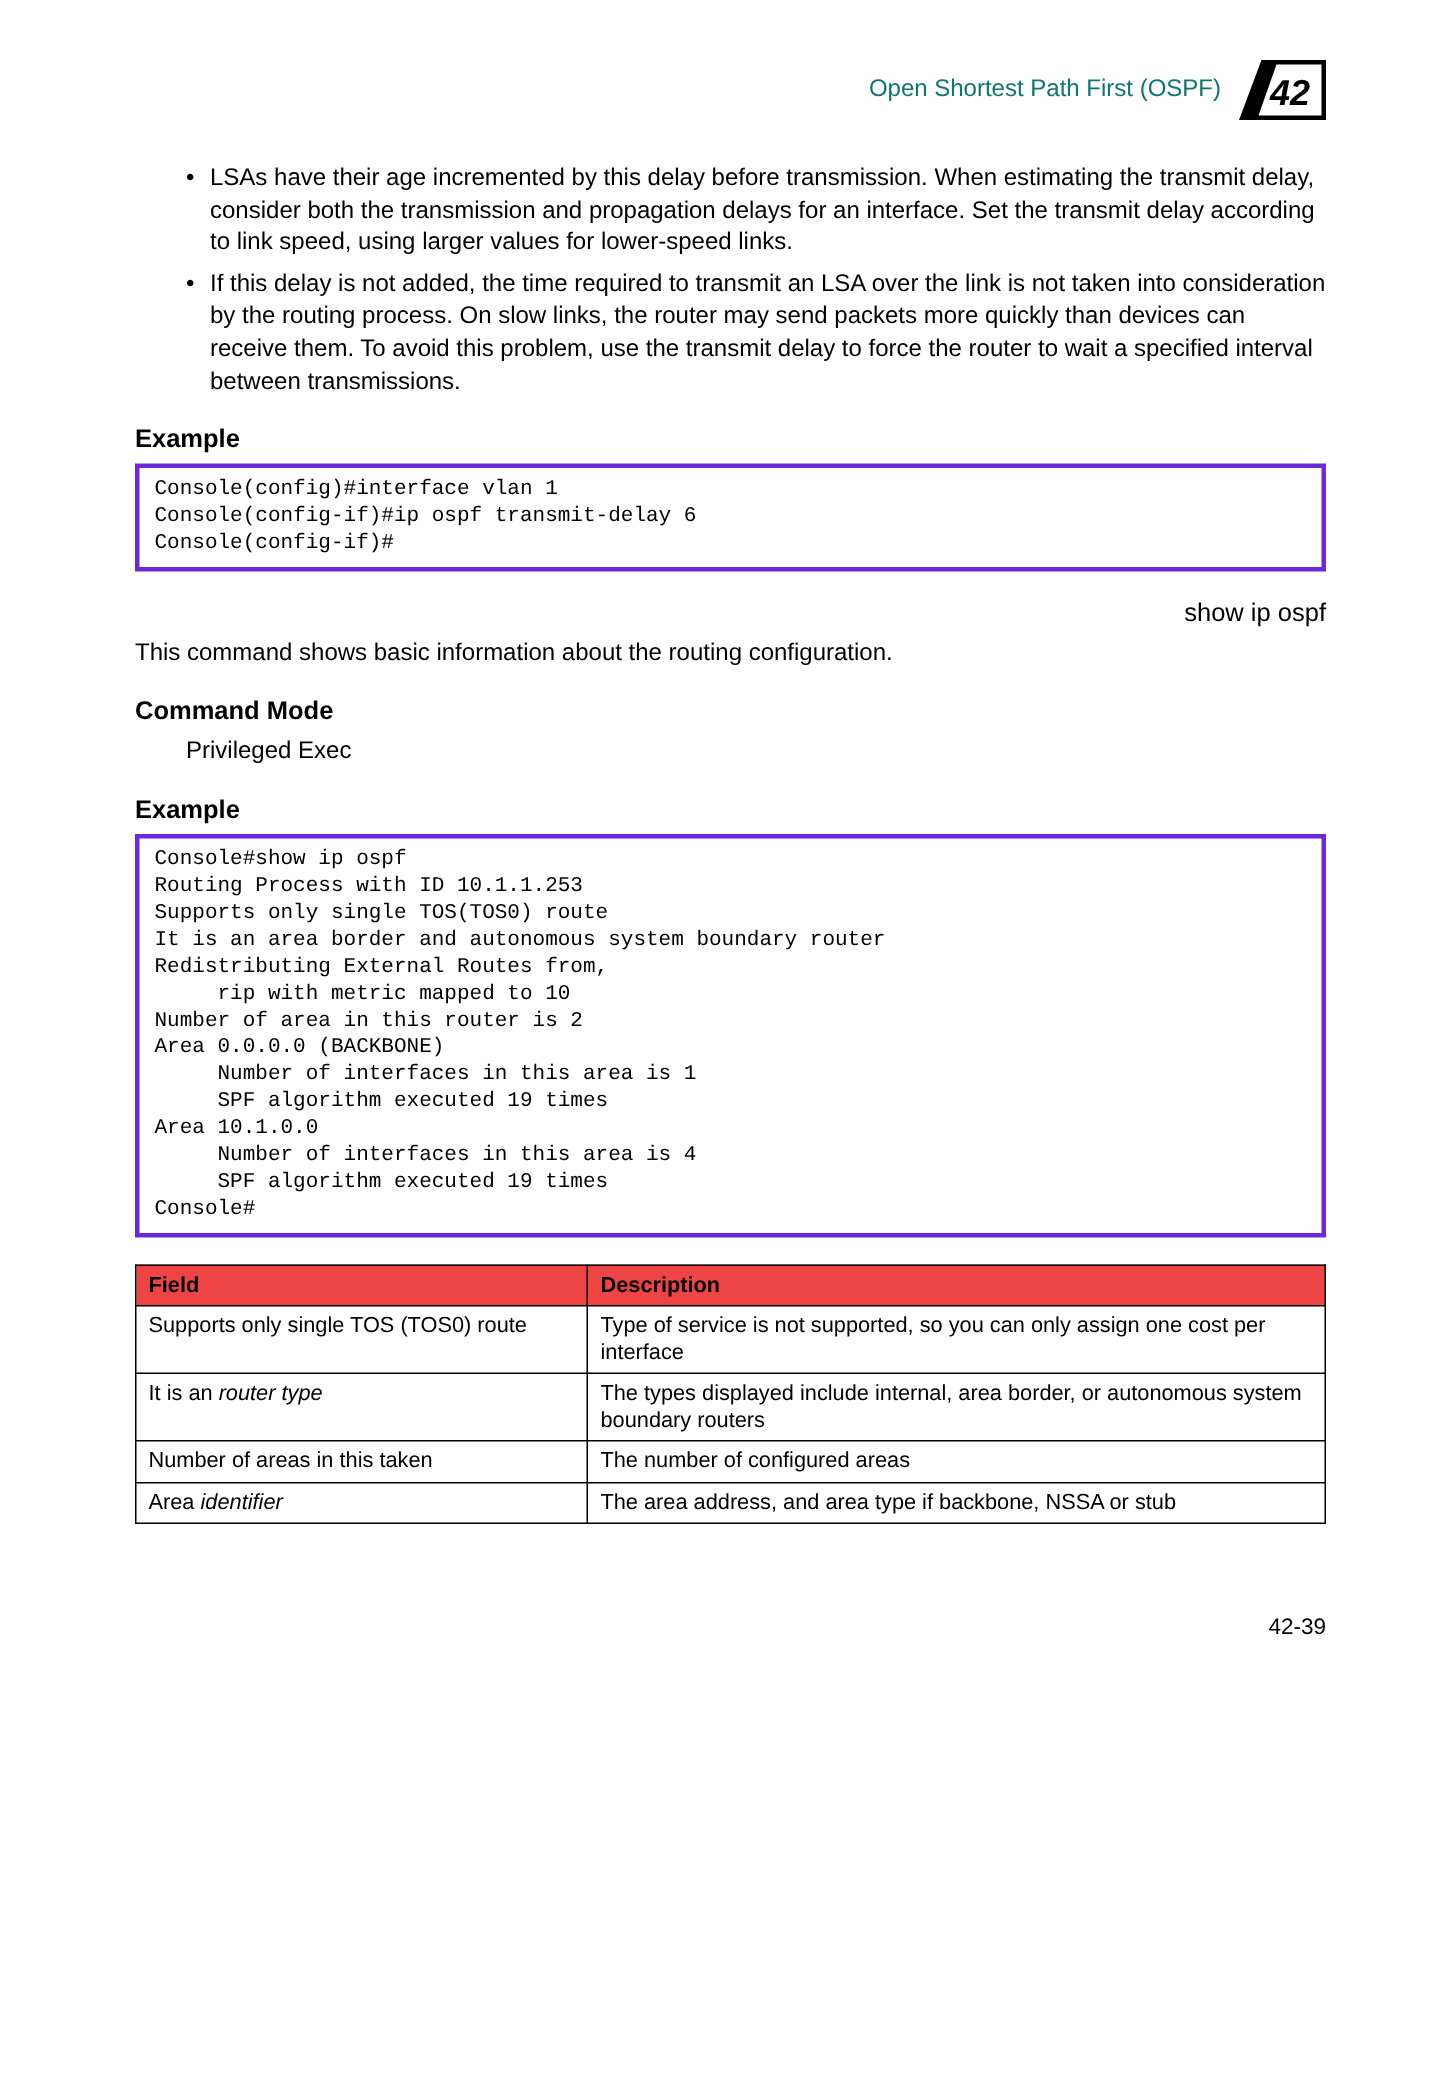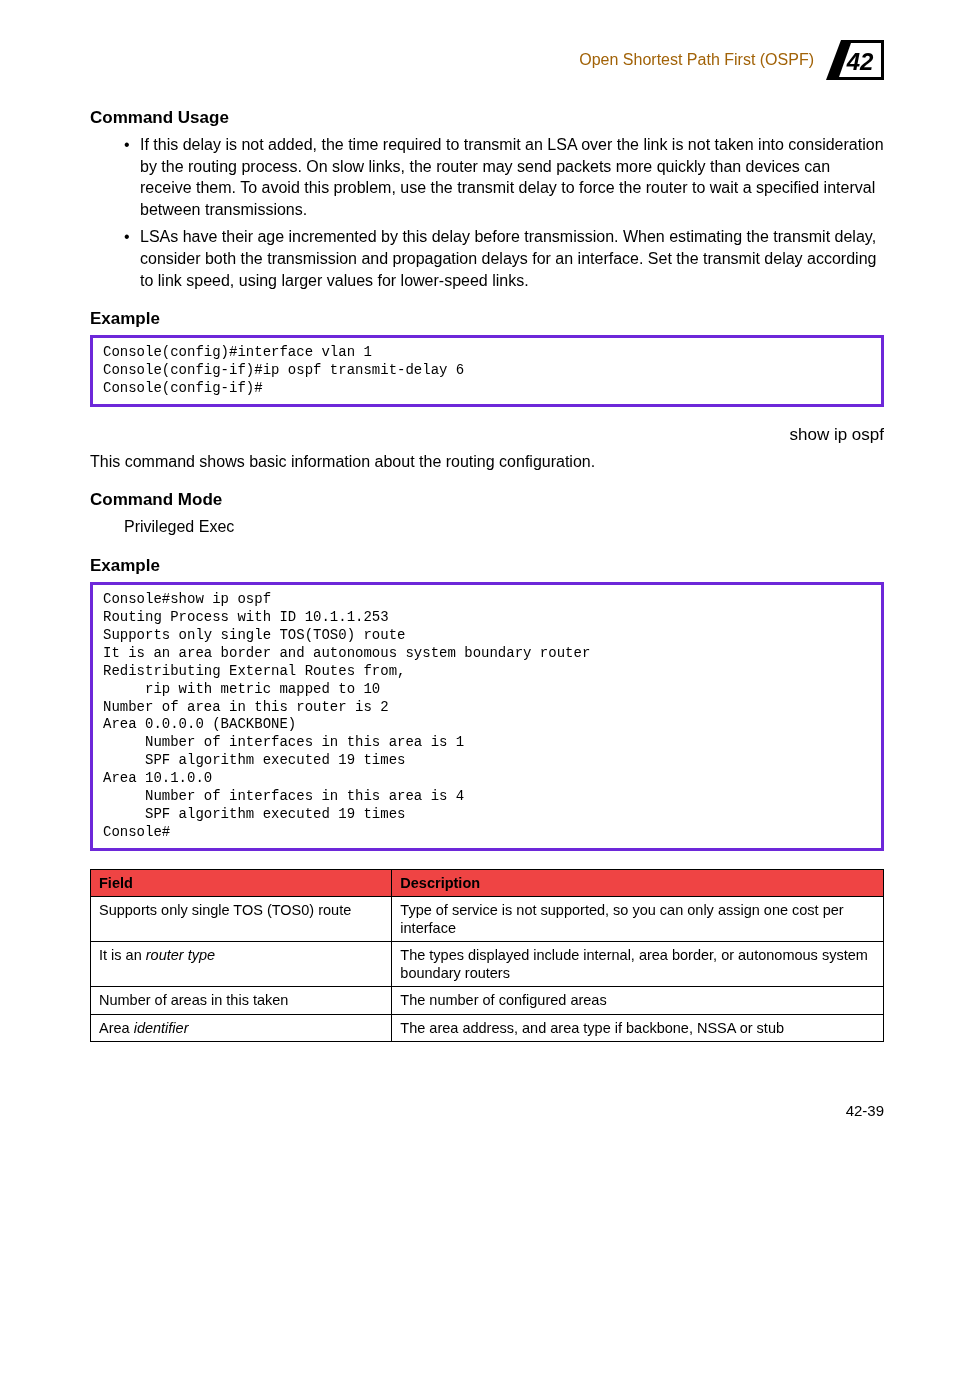--- a/index.html
+++ b/index.html
@@ -16,21 +16,21 @@
   }
   .header {
     display: flex;
     justify-content: flex-end;
     align-items: center;
     gap: 12px;
     margin-bottom: 28px;
   }
   .header-text {
     font-size: 16px;
-    color: #a16207;
+    color: #0f766e;
   }
   .chapter-icon {
     width: 58px;
     height: 40px;
     position: relative;
   }
   .chapter-icon svg { display: block; }
   h2.section {
     font-size: 17px;
     font-weight: bold;
@@ -119,24 +119,23 @@
     <span class="header-text">Open Shortest Path First (OSPF)</span>
     <span class="chapter-icon">
       <svg width="58" height="40" viewBox="0 0 58 40">
         <polygon points="0,40 15,0 58,0 58,40" fill="#000"></polygon>
         <polygon points="13,37 25,3 55,3 55,37" fill="#fff"></polygon>
         <text x="34" y="30" font-family="Arial" font-size="24" font-weight="bold" font-style="italic" fill="#000" text-anchor="middle">42</text>
       </svg>
     </span>
   </div>
 
-  <h2 class="section">Command Usage</h2>
   <ul class="bullets">
+    <li>LSAs have their age incremented by this delay before transmission. When estimating the transmit delay, consider both the transmission and propagation delays for an interface. Set the transmit delay according to link speed, using larger values for lower-speed links.</li>
     <li>If this delay is not added, the time required to transmit an LSA over the link is not taken into consideration by the routing process. On slow links, the router may send packets more quickly than devices can receive them. To avoid this problem, use the transmit delay to force the router to wait a specified interval between transmissions.</li>
-    <li>LSAs have their age incremented by this delay before transmission. When estimating the transmit delay, consider both the transmission and propagation delays for an interface. Set the transmit delay according to link speed, using larger values for lower-speed links.</li>
   </ul>
 
   <h2 class="section">Example</h2>
   <pre class="code">Console(config)#interface vlan 1
 Console(config-if)#ip ospf transmit-delay 6
 Console(config-if)#</pre>
 
   <div class="cmd-name">show ip ospf</div>
   <div class="body-text">This command shows basic information about the routing configuration.</div>
 

